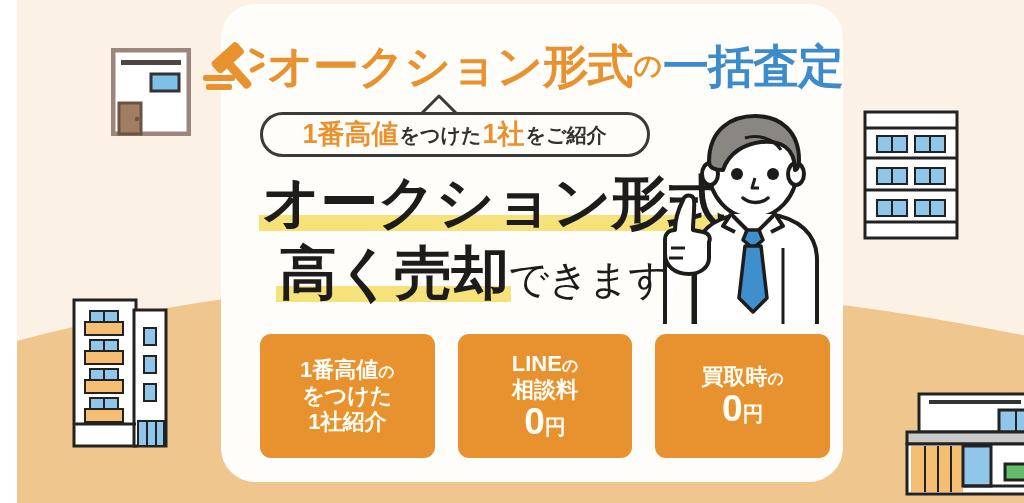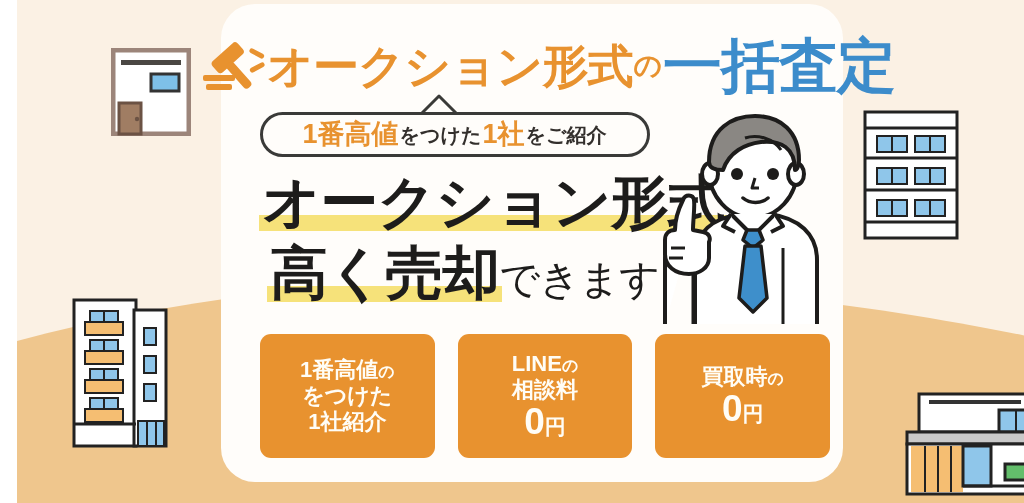--- a/index.html
+++ b/index.html
@@ -43,21 +43,21 @@
   .gavel { flex: 0 0 auto; margin-right: 2px; }
   .h-or {
     color: #E8922F; font-size: 46px; font-weight: bold;
     letter-spacing: -1px; line-height: 1;
   }
   .h-no {
     color: #E8922F; font-size: 28px; font-weight: bold;
     line-height: 1; padding: 0 1px;
   }
   .h-bl {
-    color: #3C8CCB; font-size: 59px; font-weight: bold;
+    color: #3C8CCB; font-size: 46px; font-weight: bold;
     letter-spacing: -1px; line-height: 1;
   }
 
   
   .bubble {
     position: absolute; left: 243px; top: 112px;
     width: 390px; height: 45px;
     border: 3px solid #3A3A38;
     border-radius: 23px;
     background: #FFFDFA;
@@ -70,21 +70,21 @@
   }
   .b-or { color: #E8922F; font-size: 27px; font-weight: bold; line-height:1; }
   .b-dk { color: #332F2C; font-size: 20px; font-weight: bold; line-height:1; padding: 0 1px; }
 
   
   .copy1 {
     position: absolute; left: 245px; top: 172px;
     white-space: nowrap;
   }
   .copy2 {
-    position: absolute; left: 253px; top: 243px;
+    position: absolute; left: 262px; top: 243px;
     white-space: nowrap; display: flex; align-items: baseline;
   }
   .big {
     font-size: 58px; font-weight: bold; color: #1D1C1B;
     letter-spacing: -1px; line-height: 1.05;
     position: relative; display: inline-block;
   }
   .hl::after {
     content: ""; position: absolute;
     left: -3px; right: -3px; bottom: 2px; height: 16px;

